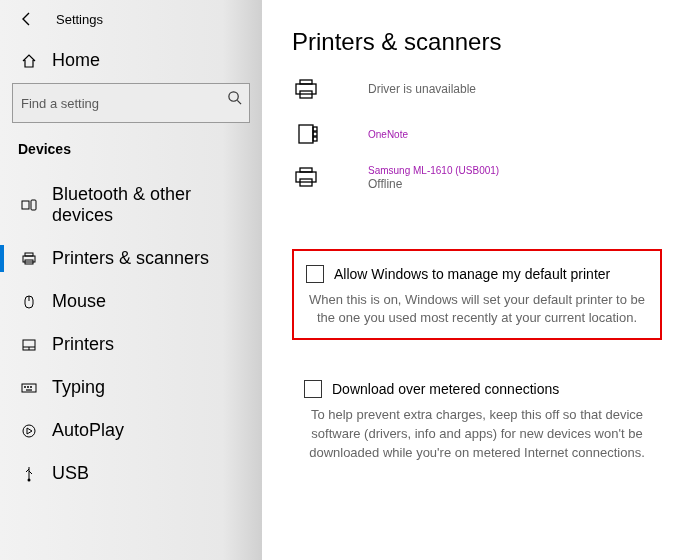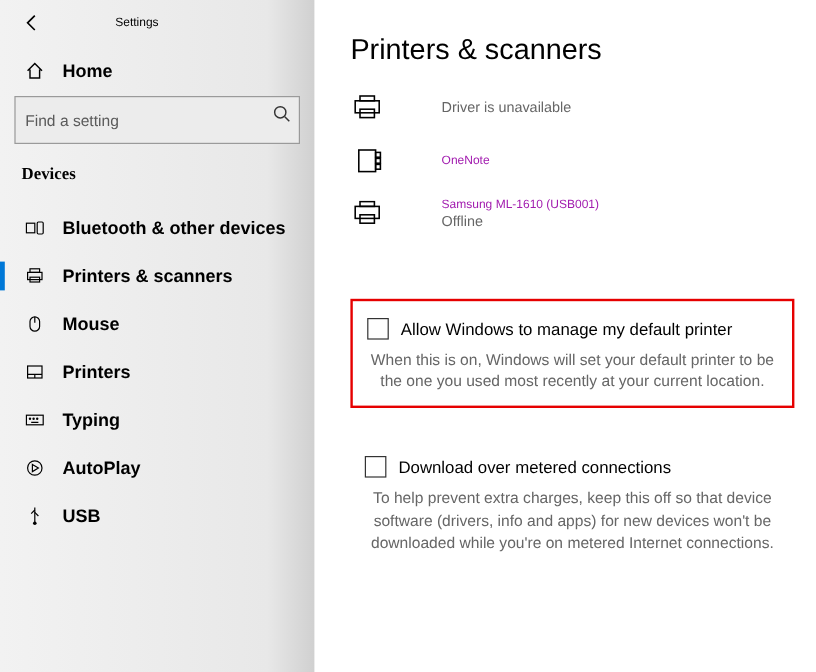--- a/index.html
+++ b/index.html
@@ -52,21 +52,20 @@
   .search-icon {
     position: absolute;
     right: 8px;
     top: 7px;
     color: #444;
   }
   .group-label {
     font-weight: 600;
     font-size: 14px;
     padding: 4px 18px 16px 18px;
-    font-family: Liberation Serif, serif;
   }
   .nav-item {
     display: flex;
     align-items: center;
     gap: 14px;
     padding: 11px 18px 11px 20px;
     cursor: pointer;
     position: relative;
   }
   .nav-item.active::before {
@@ -79,21 +78,21 @@
     background: #0078d7;
   }
   .nav-icon {
     width: 18px;
     height: 18px;
     display: flex;
     align-items: center;
     justify-content: center;
     flex-shrink: 0;
   }
-  .nav-label { font-size: 15px; font-weight: bold; }
+  .nav-label { font-size: 18px; }
   .main {
     flex: 1;
     padding: 28px 18px 10px 30px;
     overflow: hidden;
   }
   .page-title {
     font-size: 24px;
     font-weight: 400;
     margin-bottom: 16px;
   }
@@ -149,21 +148,21 @@
 <body>
 
 <div class="sidebar">
 
   <div class="topbar">
     <span class="nav-icon">
       <svg width="16" height="16" viewBox="0 0 16 16">
           <path d="M10 2 L4 8 L10 14" stroke="#000" stroke-width="1.4" fill="none"></path>
         </svg>
     </span>
-    <span style="font-size:10px;margin-left:40px;">Settings</span>
+    <span style="font-size:13px;">Settings</span>
   </div>
 
   <div class="home-row">
     <span class="nav-icon">
       <svg width="16" height="16" viewBox="0 0 16 16">
           <path d="M2 8 L8 2 L14 8 M4 7 V14 H12 V7" stroke="#000" stroke-width="1.2" fill="none"></path>
         </svg>
     </span>
     <span class="nav-label">Home</span>
   </div>

